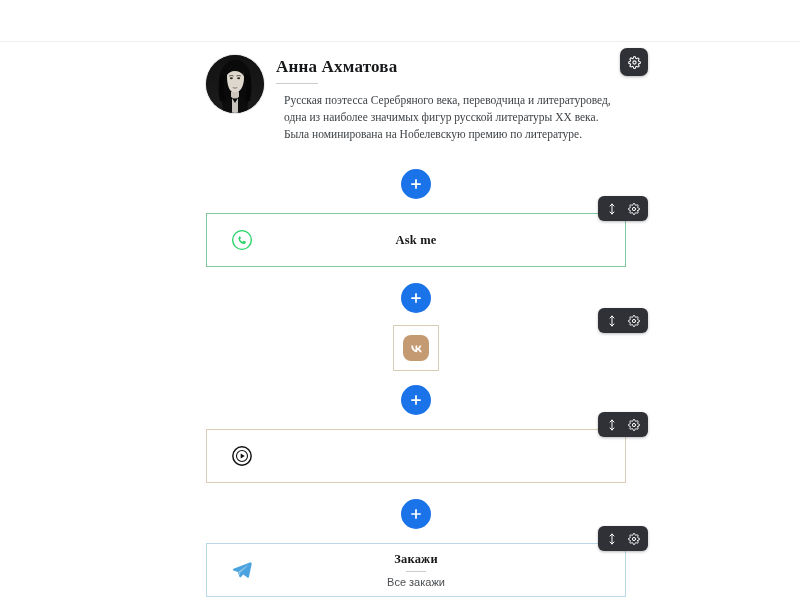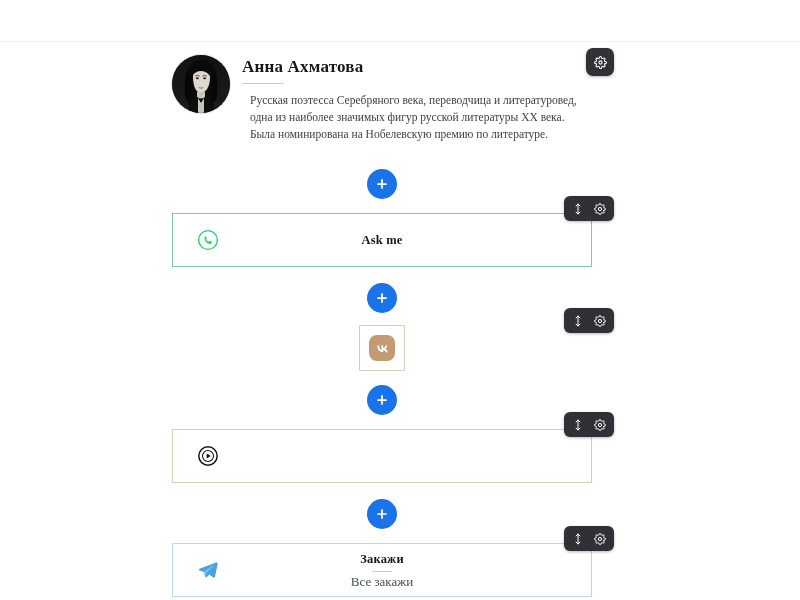--- a/index.html
+++ b/index.html
@@ -31,21 +31,21 @@
     width: 800px;
     height: 42px;
     background: #ffffff;
     border-bottom: 1px solid #eceef1;
     box-sizing: border-box;
   }
 
   
   .canvas {
     position: absolute;
-    left: 172px;
+    left: 206px;
     top: 42px;
     width: 420px;
   }
 
   
   .profile {
     position: relative;
     display: flex;
     align-items: flex-start;
     padding-top: 13px;
@@ -196,22 +196,22 @@
     letter-spacing: .2px;
     line-height: 16px;
   }
   .card-rule {
     width: 20px;
     height: 1px;
     background: #c9ccd1;
     margin: 4px auto 3px auto;
   }
   .card-sub {
-    font-family: Liberation Serif, serif;
-    font-size: 13px;
+    font-family: Liberation Sans, sans-serif;
+    font-size: 11px;
     color: #4a4e52;
     line-height: 14px;
   }
 
   
   .mini-block {
     width: 46px;
     height: 46px;
     box-sizing: border-box;
     border: 1px solid #d9cdb6;

